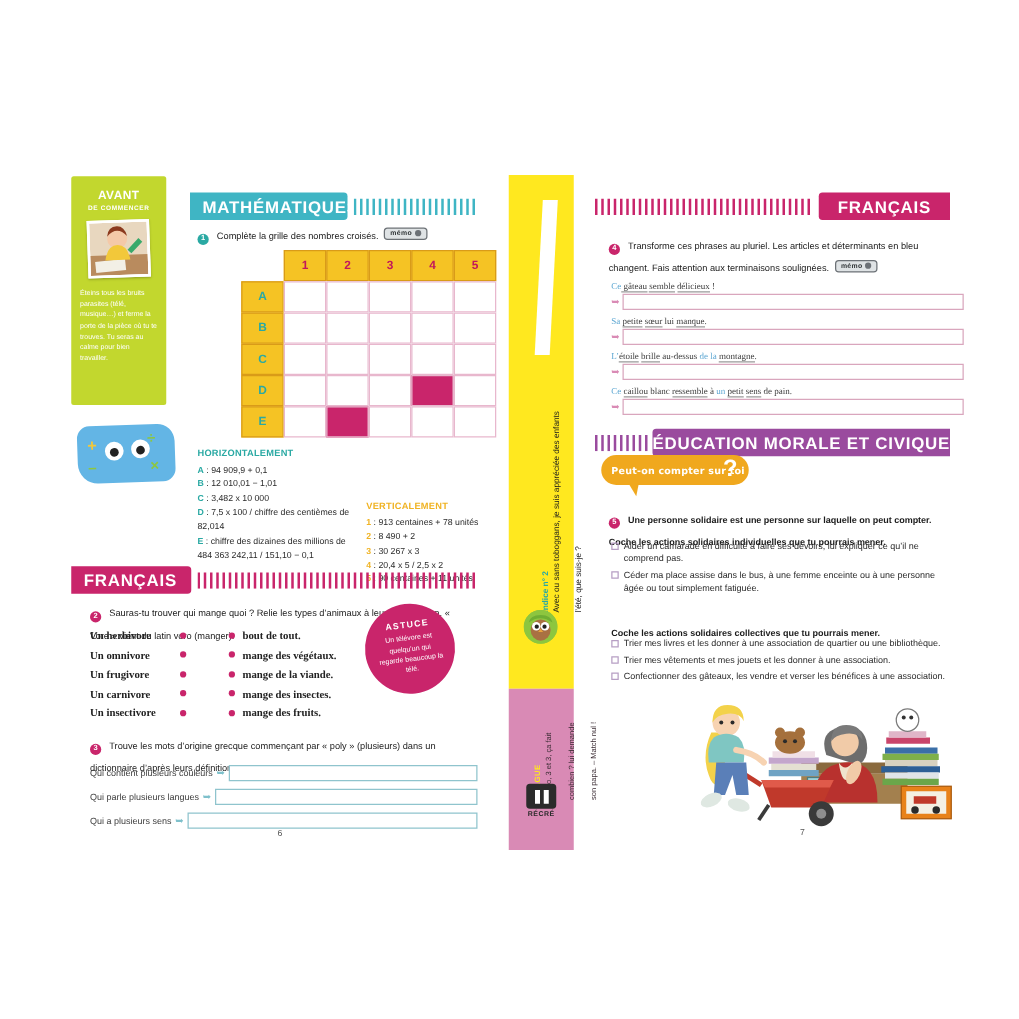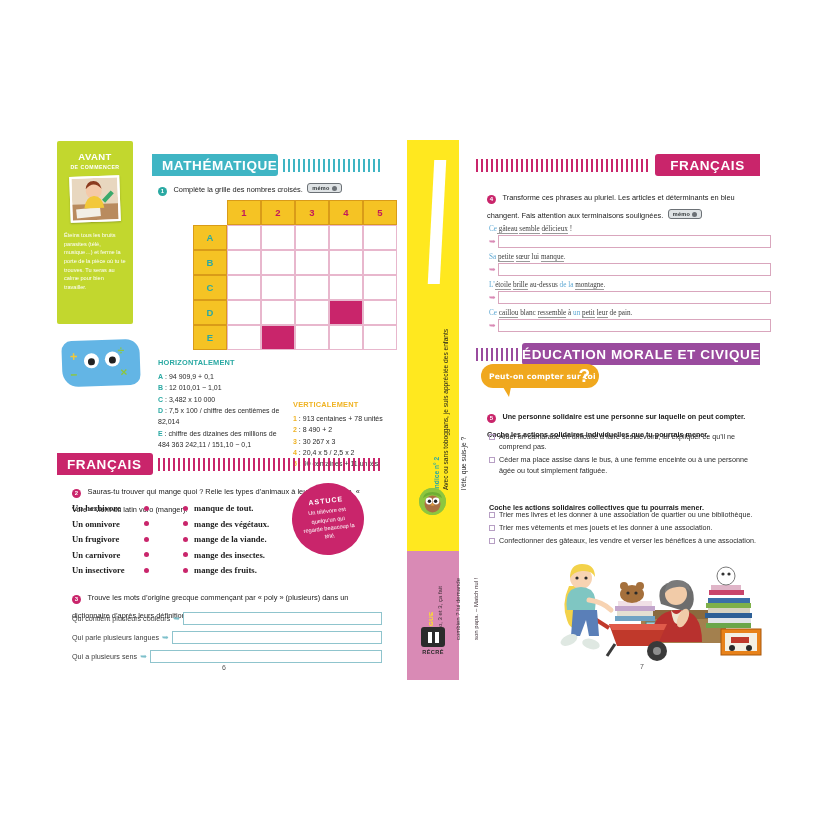--- a/index.html
+++ b/index.html
@@ -355,21 +355,21 @@
     <span class="qnum pink">2</span>
     <span class="q">Sauras-tu trouver qui mange quoi ? Relie les types d’animaux à leur alimentation. « Vore » vient du latin voro (manger).</span>
   </div>
 
   <div style="position:absolute; left:72px; top:503px;">
     <div class="relie-row">
       <span class="relie-left">Un herbivore</span>
       <span class="dotc"></span>
       <span style="display:inline-block;width:34px;"></span>
       <span class="dotc"></span>
-      <span style="margin-left:6px;">manque de tout.</span>
+      <span style="margin-left:6px;">bout de tout.</span>
     </div>
     <div class="relie-row">
       <span class="relie-left">Un omnivore</span>
       <span class="dotc"></span>
       <span style="display:inline-block;width:34px;"></span>
       <span class="dotc"></span>
       <span style="margin-left:6px;">mange des végétaux.</span>
     </div>
     <div class="relie-row">
       <span class="relie-left">Un frugivore</span>
@@ -532,41 +532,41 @@
       <div class="sent">
         <span class="bl">L’</span><span class="u">étoile</span> <span class="u">brille</span> au-dessus <span class="bl">de la</span> <span class="u">montagne</span>.
       </div>
       <div style="display:flex; align-items:center;">
         <span class="arrow-ico" style="margin-right:2px; color:#d98ab5;">➥</span>
         <span class="pbox" style="flex:1;"></span>
       </div>
     </div>
     <div>
       <div class="sent">
-        <span class="bl">Ce</span> <span class="u">caillou</span> blanc <span class="u">ressemble</span> à <span class="bl">un</span> <span class="u">petit</span> <span class="u">leur</span> de pain.
+        <span class="bl">Ce</span> <span class="u">caillou</span> blanc <span class="u">ressemble</span> à <span class="bl">un</span> <span class="u">petit</span> <span class="u">sens</span> de pain.
       </div>
       <div style="display:flex; align-items:center;">
         <span class="arrow-ico" style="margin-right:2px; color:#d98ab5;">➥</span>
         <span class="pbox" style="flex:1;"></span>
       </div>
     </div>
   </div>
 
   <div class="ticks" style="left:476px; top:347px; width:44px;">
     <i style="background:#9a4b9e"></i>
       <i style="background:#9a4b9e"></i>
       <i style="background:#9a4b9e"></i>
       <i style="background:#9a4b9e"></i>
       <i style="background:#9a4b9e"></i>
       <i style="background:#9a4b9e"></i>
       <i style="background:#9a4b9e"></i>
       <i style="background:#9a4b9e"></i>
       <i style="background:#9a4b9e"></i>
   </div>
-  <div class="banner" style="left:522px; top:343px; width:238px; background:#9a4b9e; border-radius:3px 0 0 3px; justify-content:flex-end;">
+  <div class="banner" style="left:522px; top:343px; width:238px; background:#9a4b9e; border-radius:3px 0 0 3px; justify-content:flex-start;">
     <span class="banner-lbl">ÉDUCATION MORALE ET CIVIQUE</span>
   </div>
 
   <div class="bubble">
     <span class="bubble-t">Peut-on compter sur toi</span>
     <span class="bubble-q">?</span>
   </div>
 
   <div style="position:absolute; left:487px; top:405px; width:272px;">
     <span class="qnum pink">5</span>

